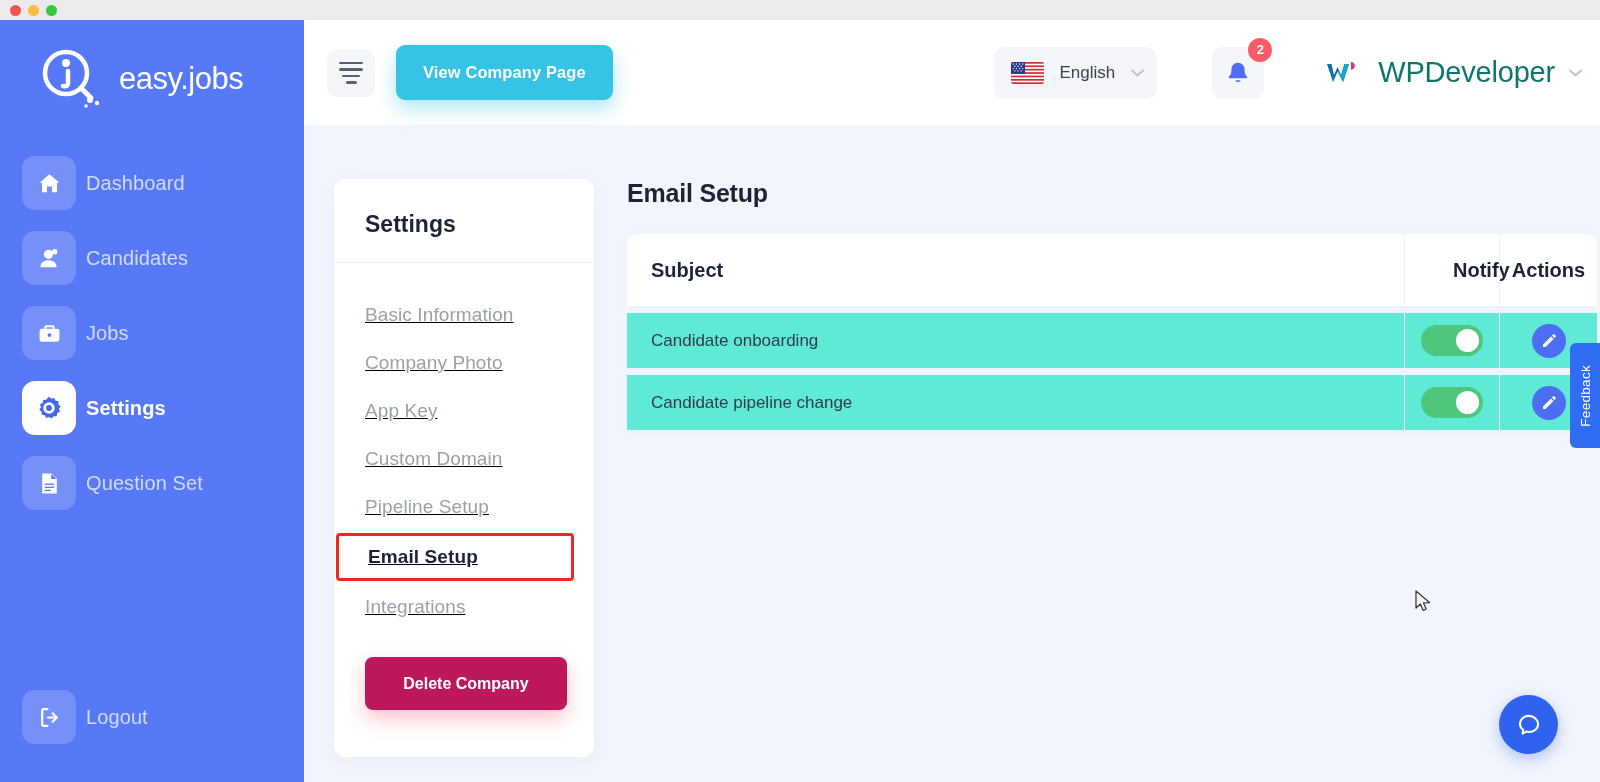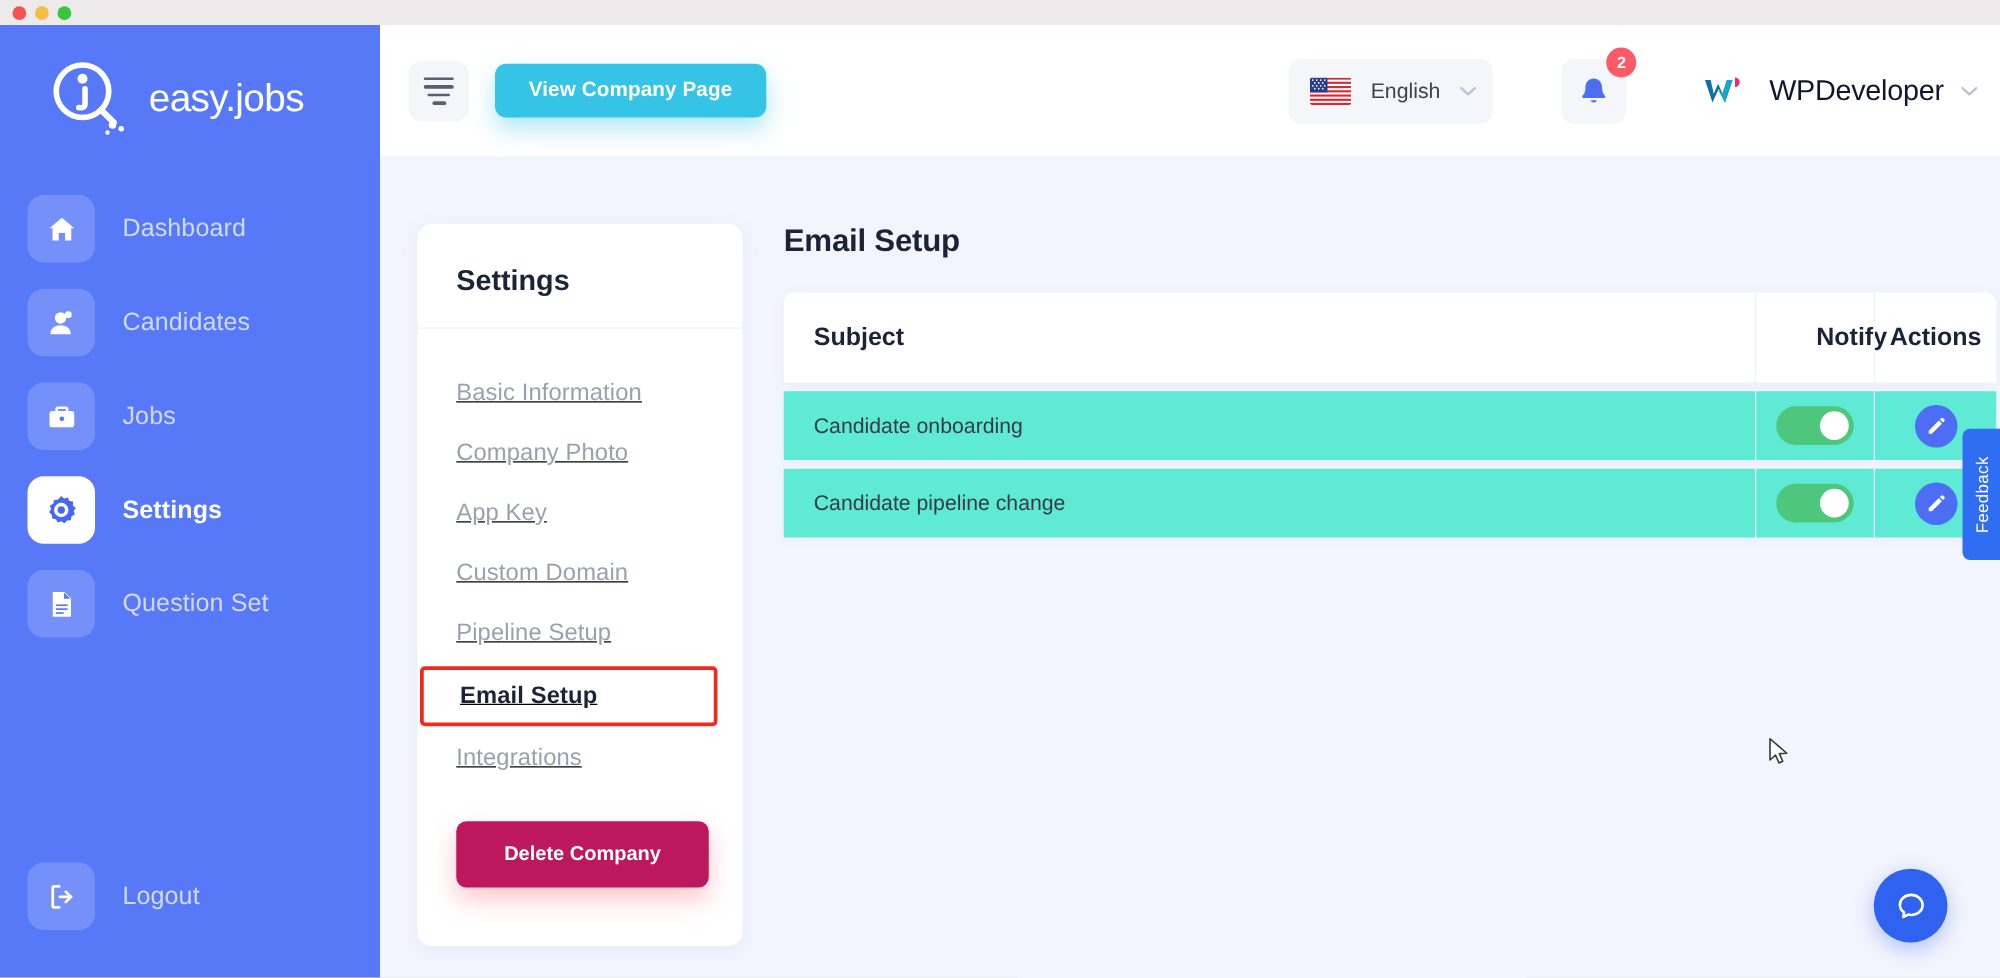--- a/index.html
+++ b/index.html
@@ -43,21 +43,21 @@
     display: flex; align-items: center;
     padding-left: 38px; gap: 13px;
   }
   .logo-mark { width: 68px; height: 64px; flex-shrink: 0; }
   .logo-text {
     color: #ffffff; font-size: 31px; letter-spacing: -0.5px;
     font-weight: 400;
   }
   .nav { padding: 18px 0 0 22px; display: flex; flex-direction: column; gap: 21px; }
   .nav-item {
-    display: flex; align-items: center; gap: 22px;
+    display: flex; align-items: center; gap: 10px;
     height: 54px; cursor: pointer;
   }
   .nav-icon-box {
     width: 54px; height: 54px; border-radius: 13px;
     background: rgba(255,255,255,0.18);
     display: flex; align-items: center; justify-content: center;
     flex-shrink: 0;
   }
   .nav-item.active .nav-icon-box { background: #ffffff; }
   .nav-label {
@@ -88,21 +88,21 @@
     justify-content: center; gap: 4px; cursor: pointer;
   }
   .hamburger span { display: block; height: 2.5px; background: #586071; border-radius: 2px; }
   .hamburger span:nth-child(1) { width: 24px; }
   .hamburger span:nth-child(2) { width: 24px; }
   .hamburger span:nth-child(3) { width: 18px; }
   .hamburger span:nth-child(4) { width: 11px; }
 
   .view-company-btn {
     margin-left: 21px;
-    height: 43px; padding: 0 27px;
+    height: 55px; padding: 0 27px;
     background: #35c3e6; color: #ffffff;
     border: none; border-radius: 9px;
     font-family: "Liberation Sans", sans-serif;
     font-size: 16.5px; font-weight: 700; letter-spacing: 0.1px;
     cursor: pointer;
     box-shadow: 0 9px 20px rgba(53,195,230,0.40);
   }
 
   .topbar-right {
     margin-left: auto; display: flex; align-items: center; gap: 0;
@@ -134,21 +134,21 @@
     background: #fb5a66; color: #fff;
     font-size: 13px; font-weight: 700;
     display: flex; align-items: center; justify-content: center;
     padding: 0 5px;
   }
 
   .user-area {
     display: flex; align-items: center; gap: 14px;
     margin-left: 60px; cursor: pointer;
   }
-  .user-name { font-size: 23px; color: #0f172a; letter-spacing: -0.2px; }
+  .user-name { font-size: 29px; color: #0f766e; letter-spacing: -0.2px; }
 
   
   .content {
     flex: 1; display: flex; gap: 33px;
     padding: 54px 0 0 30px;
     overflow: hidden;
   }
 
   
   .settings-card {

